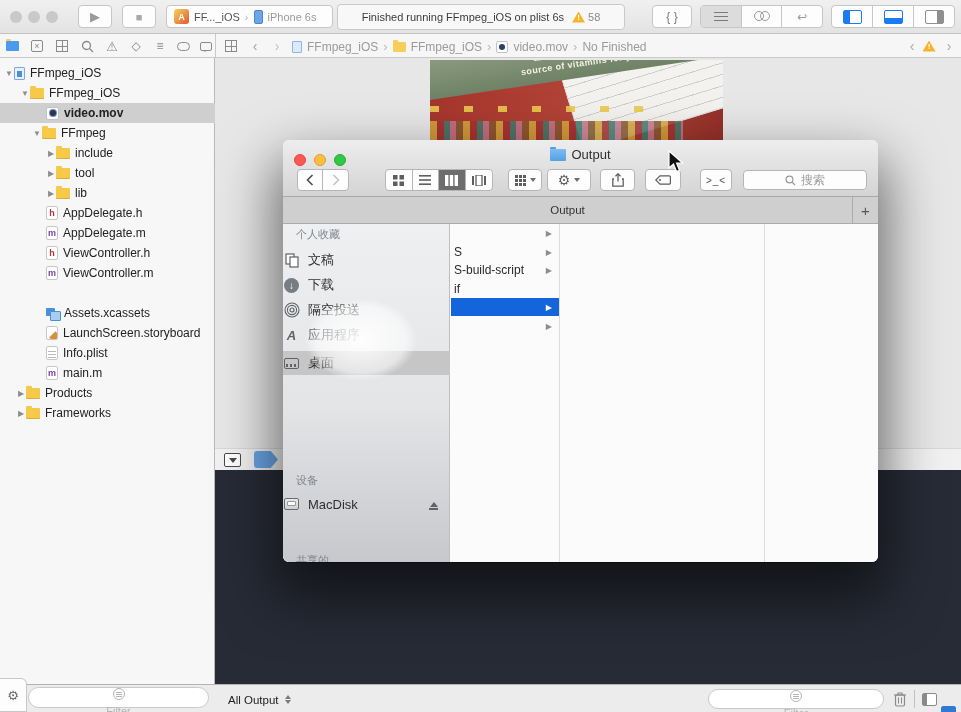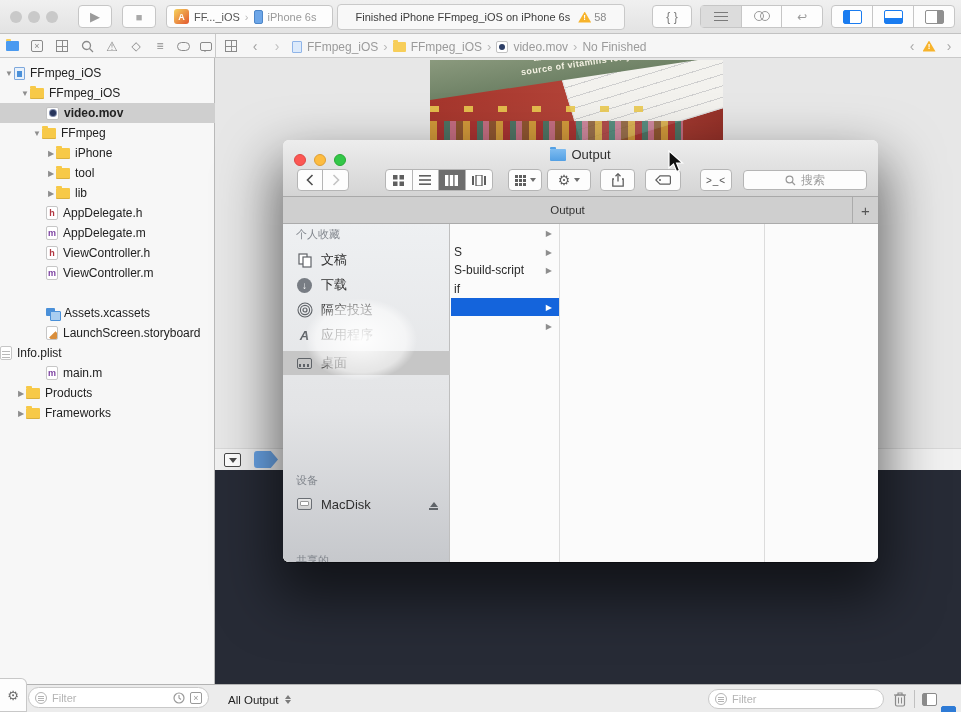--- a/index.html
+++ b/index.html
@@ -63,21 +63,21 @@
   .f-sb { width:12px; height:14px; background:#fff; border:1px solid #c6c6c6; border-radius:2px; position:relative; overflow:hidden; }
   .f-sb::after { content:""; position:absolute; right:-3px; bottom:-3px; width:9px; height:9px; background:#d98e3c; transform:rotate(45deg); }
   .f-assets { width:13px; height:11px; position:relative; }
   .f-assets::before { content:""; position:absolute; left:0; top:0; width:9px; height:8px; background:#4a90d9; border-radius:1px; }
   .f-assets::after { content:""; position:absolute; left:4px; top:3px; width:9px; height:8px; background:#a8cdf0; border:1px solid #4a90d9; border-radius:1px; }
   .f-plist { width:12px; height:14px; background:#fff; border:1px solid #c6c6c6; border-radius:2px; background-image:repeating-linear-gradient(#fff 0 2px,#b9b9b9 2px 3px); background-size:8px 100%; background-repeat:no-repeat; background-position:1px 2px; }
 
   
   #nav-filterbar { left:0; top:684px; width:215px; height:28px; background:#ececec; border-top:1px solid #b3b3b3; }
   #gear-popup { left:0; top:678px; width:27px; height:34px; background:#fdfdfd; border:1px solid #c8c8c8; border-left:none; border-radius:0 6px 0 0; display:flex; align-items:center; justify-content:center; color:#6b6b6b; font-size:13px; }
-  .filter-field { background:#fff; border:1px solid #c9c9c9; border-radius:11px; display:flex; align-items:center; gap:5px; padding:0 6px; color:#b4b4b4; font-size:11px; }
+  .filter-field { background:#fff; border:1px solid #c9c9c9; border-radius:11px; display:flex; align-items:center; gap:5px; padding:0 6px; color:#b4b4b4; font-size:11px;flex-direction:column; }
   .filter-ic { width:12px; height:12px; border:1px solid #b4b4b4; border-radius:50%; position:relative; flex:none; }
   .filter-ic::after { content:""; position:absolute; left:2px; right:2px; top:3px; height:1px; background:#b4b4b4; box-shadow:0 2px 0 #b4b4b4, 0 4px 0 #b4b4b4; }
   #debug-bar { left:215px; top:684px; width:746px; height:28px; background:#ececec; border-top:1px solid #b3b3b3; }
   .updown { display:inline-flex; flex-direction:column; gap:1px; margin-left:6px; vertical-align:middle; }
   .updown i { width:0; height:0; border:3px solid transparent; }
   .updown i.u { border-bottom:4px solid #7a7a7a; }
   .updown i.d { border-top:4px solid #7a7a7a; }
   .dbg-ic { width:15px; height:13px; border:1px solid #8a8a8a; border-radius:2px; position:relative; background:#fff; }
   .dbg-ic.l::before { content:""; position:absolute; left:0; top:0; bottom:0; width:4px; background:#8a8a8a; }
   .dbg-ic.blue { background:#2e7bd6; border-color:#2e7bd6; }
@@ -108,21 +108,21 @@
   .fseg > div:last-child { border-right:none; }
   .fseg .sel { background:#6d6d6d; }
   .chev { width:0; height:0; border:3px solid transparent; border-top:4px solid #6e6e6e; margin-left:4px; margin-top:3px; }
   #f-tabbar { position:absolute; left:0; top:57px; right:0; height:27px; background:#cfcfcf; border-bottom:1px solid #ababab; display:flex; align-items:center; }
   #f-tab { flex:1; text-align:center; font-size:11.5px; color:#333; }
   #f-newtab { width:26px; align-self:stretch; border-left:1px solid #ababab; display:flex; align-items:center; justify-content:center; font-size:15px; color:#555; }
   #f-content { position:absolute; left:0; top:84px; right:0; bottom:0; background:#fbfbfb; }
   #f-sidebar { position:absolute; left:0; top:0; bottom:0; width:167px; background:linear-gradient(#eef0f2 0%,#e3e4e6 55%,#c6c8cc 100%); border-right:1px solid #bfbfbf; }
   #f-cloud { position:absolute; left:6px; top:48px; width:160px; height:150px; background:radial-gradient(ellipse 75px 55px at 45% 45%, rgba(255,255,255,.95), rgba(255,255,255,.55) 60%, rgba(255,255,255,0) 75%); }
   .sb-header { position:absolute; left:13px; font-size:11px; color:#7e8档288; color:#80858c; }
-  .sb-item { position:absolute; left:0; width:167px; height:24px; display:flex; align-items:center; padding-left:13px; gap:8px; font-size:13px; color:#2f2f2f; }
+  .sb-item { position:absolute; left:0; width:167px; height:24px; display:flex; align-items:center; gap:8px; font-size:13px; color:#2f2f2f; }
   .sb-item.selected { background:#c6c6c6; }
   .sb-ic { width:17px; height:17px; flex:none; display:flex; align-items:center; justify-content:center; color:#5f6368; }
   .dl-circle { width:15px; height:15px; border-radius:50%; background:#787d84; color:#fff; font-size:10px; display:flex; align-items:center; justify-content:center; }
   .desk-ic { width:15px; height:11px; border:1px solid #5f6368; border-radius:2px; position:relative; }
   .desk-ic::after { content:""; position:absolute; left:1px; right:1px; bottom:1px; height:3px; background:repeating-linear-gradient(90deg,#5f6368 0 2px,transparent 2px 4px); }
   .disk-ic { width:15px; height:12px; border:1px solid #6a6e74; border-radius:2px; background:linear-gradient(#e8e8e8,#cfcfcf); position:relative; }
   .disk-ic::after { content:""; position:absolute; left:2px; top:2px; right:2px; height:3px; background:#fff; border:1px solid #9a9a9a; border-radius:1px; }
   .eject { position:absolute; right:12px; display:flex; flex-direction:column; align-items:center; gap:1px; }
   .eject .tri { width:0; height:0; border:4px solid transparent; border-bottom:5px solid #5f6368; }
   .eject .bar { width:9px; height:2px; background:#5f6368; }
@@ -154,21 +154,21 @@
 
     <div class="xbtn abs" style="left:166px;width:167px;justify-content:flex-start;gap:5px;padding:0 7px;font-size:11px">
       <span class="appicon">A</span>
       <span style="color:#555">FF..._iOS</span>
       <span style="color:#b8b8b8">›</span>
       <span class="iphone-ic"></span>
       <span style="color:#999">iPhone 6s</span>
     </div>
 
     <div id="status-box" class="abs">
-      <span>Finished iPhone FFmpeg_iOS on iPhone 6s</span>
+      <span>Finished running FFmpeg_iOS on plist 6s</span>
       <span style="display:inline-flex;align-items:center;gap:3px">
         <span class="warn-tri"></span>
         <span style="color:#8a8a8a">58</span>
       </span>
     </div>
 
     <div class="xbtn abs" style="left:652px;width:40px;font-size:12px;color:#7a7a7a">
         <span>{ }</span>
       </div>
 
@@ -283,21 +283,21 @@
         <span style="font-weight:bold">video.mov</span>
     </div>
     <div class="trow" style="top:65px;padding-left:32px">
       <span class="disc">▼</span>
         <span class="fic f-folder"></span>
         <span>FFmpeg</span>
     </div>
     <div class="trow" style="top:85px;padding-left:46px">
       <span class="disc">▶</span>
         <span class="fic f-folder"></span>
-        <span>iPhone</span>
+        <span>include</span>
     </div>
     <div class="trow" style="top:105px;padding-left:46px">
       <span class="disc">▶</span>
         <span class="fic f-folder"></span>
         <span>tool</span>
     </div>
     <div class="trow" style="top:125px;padding-left:46px">
       <span class="disc">▶</span>
         <span class="fic f-folder"></span>
         <span>lib</span>
@@ -319,21 +319,21 @@
         <span>ViewController.m</span>
     </div>
     <div class="trow" style="top:245px;padding-left:46px">
       <span class="fic f-assets"></span>
         <span>Assets.xcassets</span>
     </div>
     <div class="trow" style="top:265px;padding-left:46px">
       <span class="fic f-sb"></span>
         <span>LaunchScreen.storyboard</span>
     </div>
-    <div class="trow" style="top:285px;">
+    <div class="trow" style="top:285px;padding-left:46px">
       <span class="fic f-plist"></span>
         <span>Info.plist</span>
     </div>
     <div class="trow" style="top:305px;padding-left:46px">
       <span class="fic f-file m">m</span>
         <span>main.m</span>
     </div>
     <div class="trow" style="top:325px;padding-left:16px">
       <span class="disc">▶</span>
         <span class="fic f-folder"></span>

